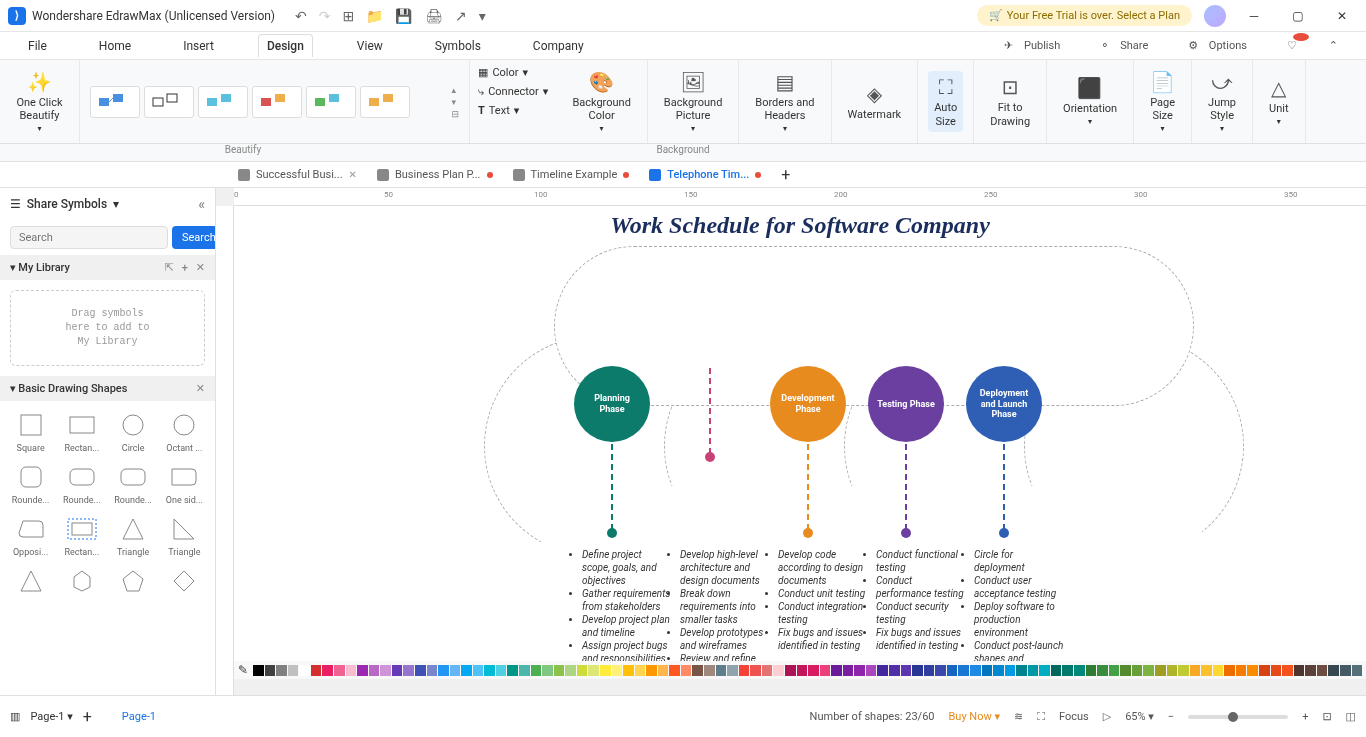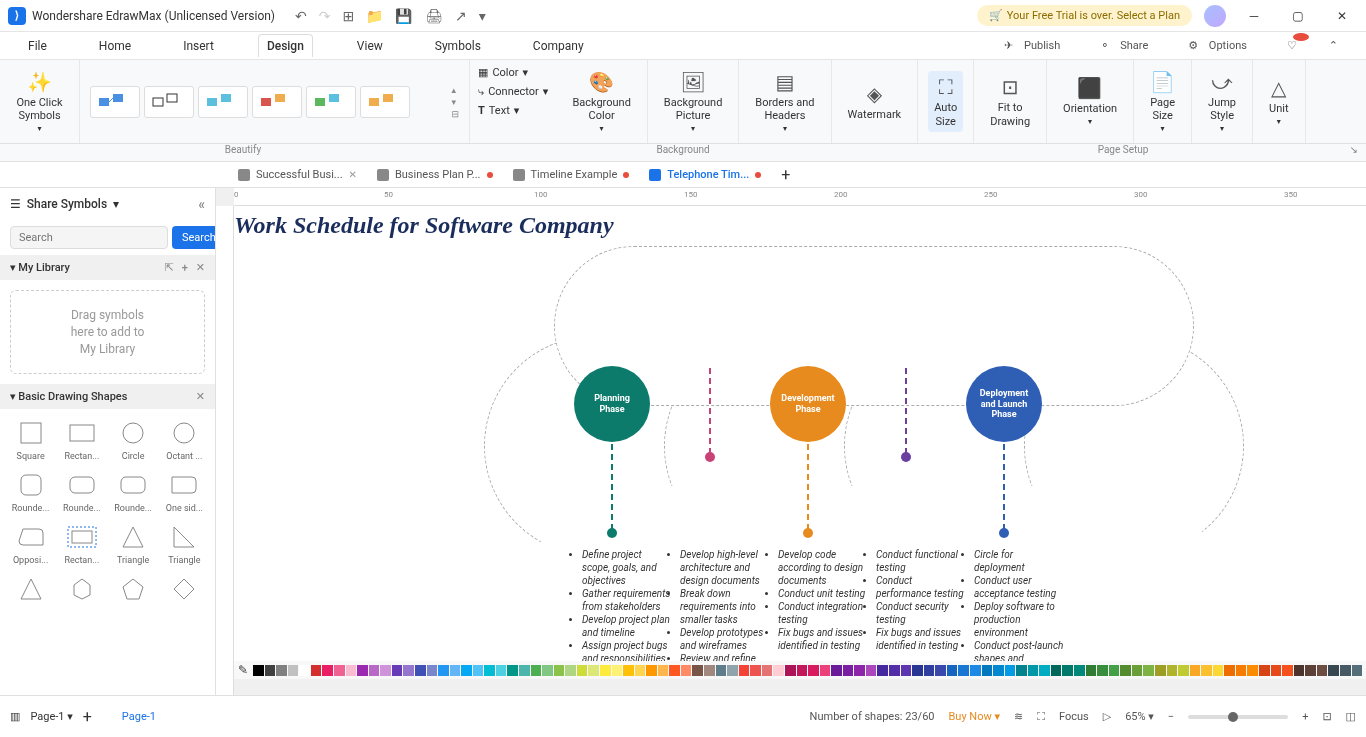--- a/index.html
+++ b/index.html
@@ -37,30 +37,30 @@
 .doc-tab .close { color:#999; font-size:10px; }
 .doc-tab .dot { width:6px; height:6px; border-radius:50%; background:#e74c3c; }
 .workspace { position:absolute; top:188px; left:0; right:0; bottom:42px; display:flex; }
 .sidebar { width:216px; background:#fff; border-right:1px solid #e0e0e0; display:flex; flex-direction:column; overflow:hidden; }
 .side-header { padding:8px 10px; display:flex; align-items:center; gap:6px; font-size:12px; font-weight:500; }
 .side-search { padding:6px 10px; display:flex; gap:4px; }
 .side-search input { flex:1; border:1px solid #ddd; border-radius:4px; padding:4px 8px; font-size:11px; background:#f5f5f5; }
 .side-search button { background:#1a73e8; color:#fff; border:none; border-radius:4px; padding:4px 10px; font-size:11px; cursor:pointer; }
 .side-row { padding:6px 10px; display:flex; align-items:center; justify-content:space-between; font-size:11px; }
 .side-section { background:#f0f0f0; padding:6px 10px; font-size:11px; font-weight:500; display:flex; align-items:center; justify-content:space-between; }
-.side-dropzone { margin:10px; border:1px dashed #ccc; border-radius:6px; padding:16px 8px; text-align:center; font-size:12px; color:#999; line-height:1.4; }
+.side-dropzone { margin:10px; border:1px dashed #ccc; border-radius:6px; padding:16px 8px; text-align:center; font-size:10px; color:#999; line-height:1.4;font-family:Liberation Mono, monospace; }
 .shapes-grid { display:grid; grid-template-columns:repeat(4,1fr); gap:2px; padding:6px; }
 .shape-cell { display:flex; flex-direction:column; align-items:center; gap:4px; padding:4px 2px; cursor:pointer; }
 .shape-cell .sh { width:32px; height:28px; display:flex; align-items:center; justify-content:center; }
 .shape-cell .lbl { font-size:9px; color:#666; white-space:nowrap; overflow:hidden; text-overflow:ellipsis; width:100%; text-align:center; }
 .canvas-area { flex:1; position:relative; background:#f0f0f0; overflow:hidden; }
 .ruler-h { position:absolute; top:0; left:18px; right:0; height:18px; background:#fff; border-bottom:1px solid #ddd; font-size:8px; color:#888; }
 .ruler-v { position:absolute; top:18px; left:0; width:18px; bottom:0; background:#fff; border-right:1px solid #ddd; }
 .canvas { position:absolute; top:18px; left:18px; right:0; bottom:34px; background:#fff; overflow:hidden; }
-.doc-title { font-family:Georgia,serif; font-size:24px; font-weight:bold; font-style:italic; color:#1a2d5c; margin-top:6px; }
+.doc-title { font-family:Georgia,serif; font-size:24px; font-weight:bold; font-style:italic; color:#1a2d5c; text-align:center; margin-top:6px; }
 .cloud-shape { position:absolute; border:1px dashed #aaa; border-radius:50%; background:#fff; }
 .phases { position:absolute; top:160px; left:340px; display:flex; gap:22px; }
 .phase { width:76px; display:flex; flex-direction:column; align-items:center; }
 .phase-circle { width:76px; height:76px; border-radius:50%; display:flex; align-items:center; justify-content:center; color:#fff; font-size:9px; font-weight:bold; text-align:center; line-height:1.2; padding:4px; }
 .phase-line { width:0; height:86px; border-left:2px dashed; margin-top:2px; }
 .phase-dot { width:10px; height:10px; border-radius:50%; margin-top:-2px; }
 .phase-text { position:absolute; top:342px; font-size:10px; color:#333; width:100px; font-style:italic; line-height:1.3; }
 .phase-text ul { list-style:disc; padding-left:10px; }
 .color-strip { position:absolute; bottom:16px; left:18px; right:0; height:18px; display:flex; align-items:center; gap:1px; padding:0 4px; background:#f8f8f8; }
 .color-sw { width:11px; height:11px; cursor:pointer; }
@@ -111,21 +111,21 @@
     <span style="position:relative">♡<span style="position:absolute;top:-2px;right:-4px;width:6px;height:6px;background:#e74c3c;border-radius:50%"></span></span>
     <span>⌃</span>
   </div>
 </div>
 
 <div class="ribbon">
   <div class="ribbon-group" style="width:80px">
     <div class="ribbon-btn-big">
       <span class="ico">✨</span>
       <span style="white-space:pre-line">One Click
-Symbols</span> 
+Beautify</span> 
         <span style="font-size:8px">▾</span>
     </div>
   </div>
   <div class="ribbon-group" style="width:390px;flex-direction:row;gap:6px;align-items:center">
     <div class="theme-row">
       <div class="theme-swatch">
           <svg>
             <rect x="2" y="6" width="10" height="8" fill="#4a90e2"></rect>
             <rect x="16" y="2" width="10" height="8" fill="#4a90e2"></rect>
             <line x1="12" y1="10" x2="16" y2="6" stroke="#4a90e2"></line>
@@ -244,21 +244,20 @@
       <div class="ribbon-btn-big">
         <span class="ico">△</span>
         <span>Unit</span>
         <span style="font-size:8px">▾</span>
       </div>
     </div>
 </div>
 <div class="ribbon-bottom-label">
   <div style="width:486px">Beautify</div>
   <div style="width:394px">Background</div>
-  <div style="flex:1;position:relative"><span>Page Setup</span><span style="position:absolute;right:8px">↘</span></div>
 </div>
 
 <div class="tabstrip">
   <div class="doc-tab">
       <span class="tab-ico"></span>
       <span>Successful Busi...</span>
       <span class="close">✕</span>
     </div>
   <div class="doc-tab">
       <span class="tab-ico"></span>
@@ -460,20 +459,21 @@
           <div class="phase">
     <div class="phase-line" style="border-color:#c94277"></div>
     <div class="phase-dot" style="background:#c94277"></div>
           </div>
           <div class="phase">
             <div class="phase-circle" style="background:#e78b1f">Development<br>Phase</div>
     <div class="phase-line" style="border-color:#e78b1f"></div>
     <div class="phase-dot" style="background:#e78b1f"></div>
           </div>
           <div class="phase">
+            <div class="phase-circle" style="background:#6b3fa0">Testing Phase</div>
     <div class="phase-line" style="border-color:#6b3fa0"></div>
     <div class="phase-dot" style="background:#6b3fa0"></div>
           </div>
           <div class="phase">
             <div class="phase-circle" style="background:#2f5fb5">Deployment<br>and Launch<br>Phase</div>
     <div class="phase-line" style="border-color:#2f5fb5"></div>
     <div class="phase-dot" style="background:#2f5fb5"></div>
           </div>
         </div>
       <div id="phase-texts">

